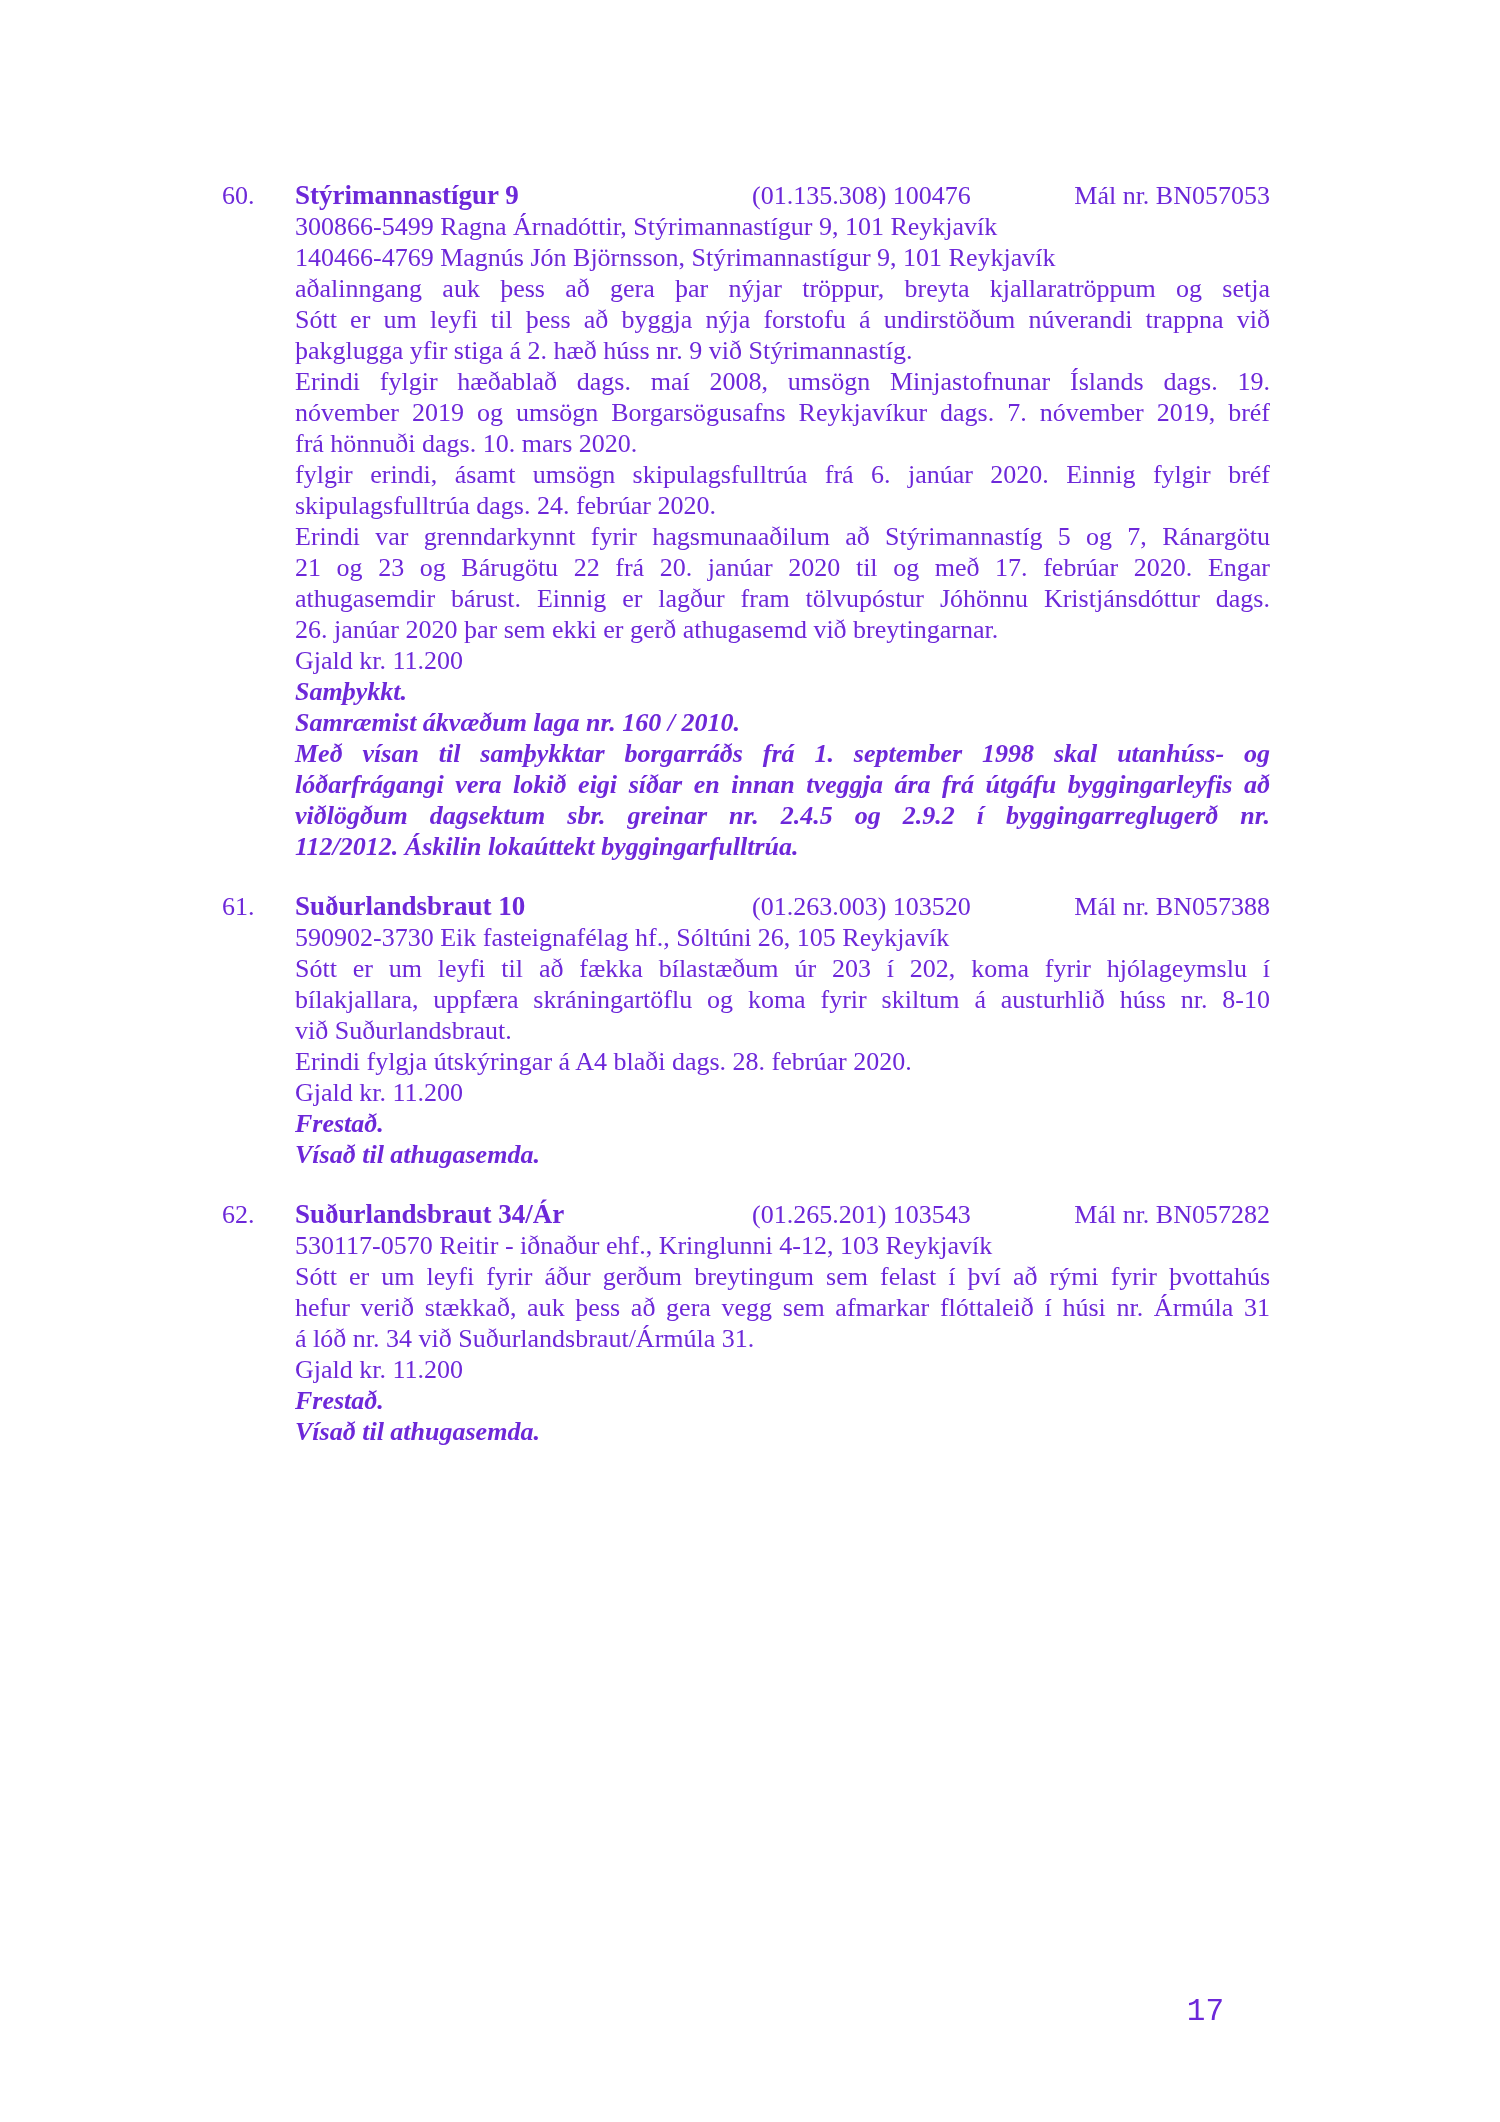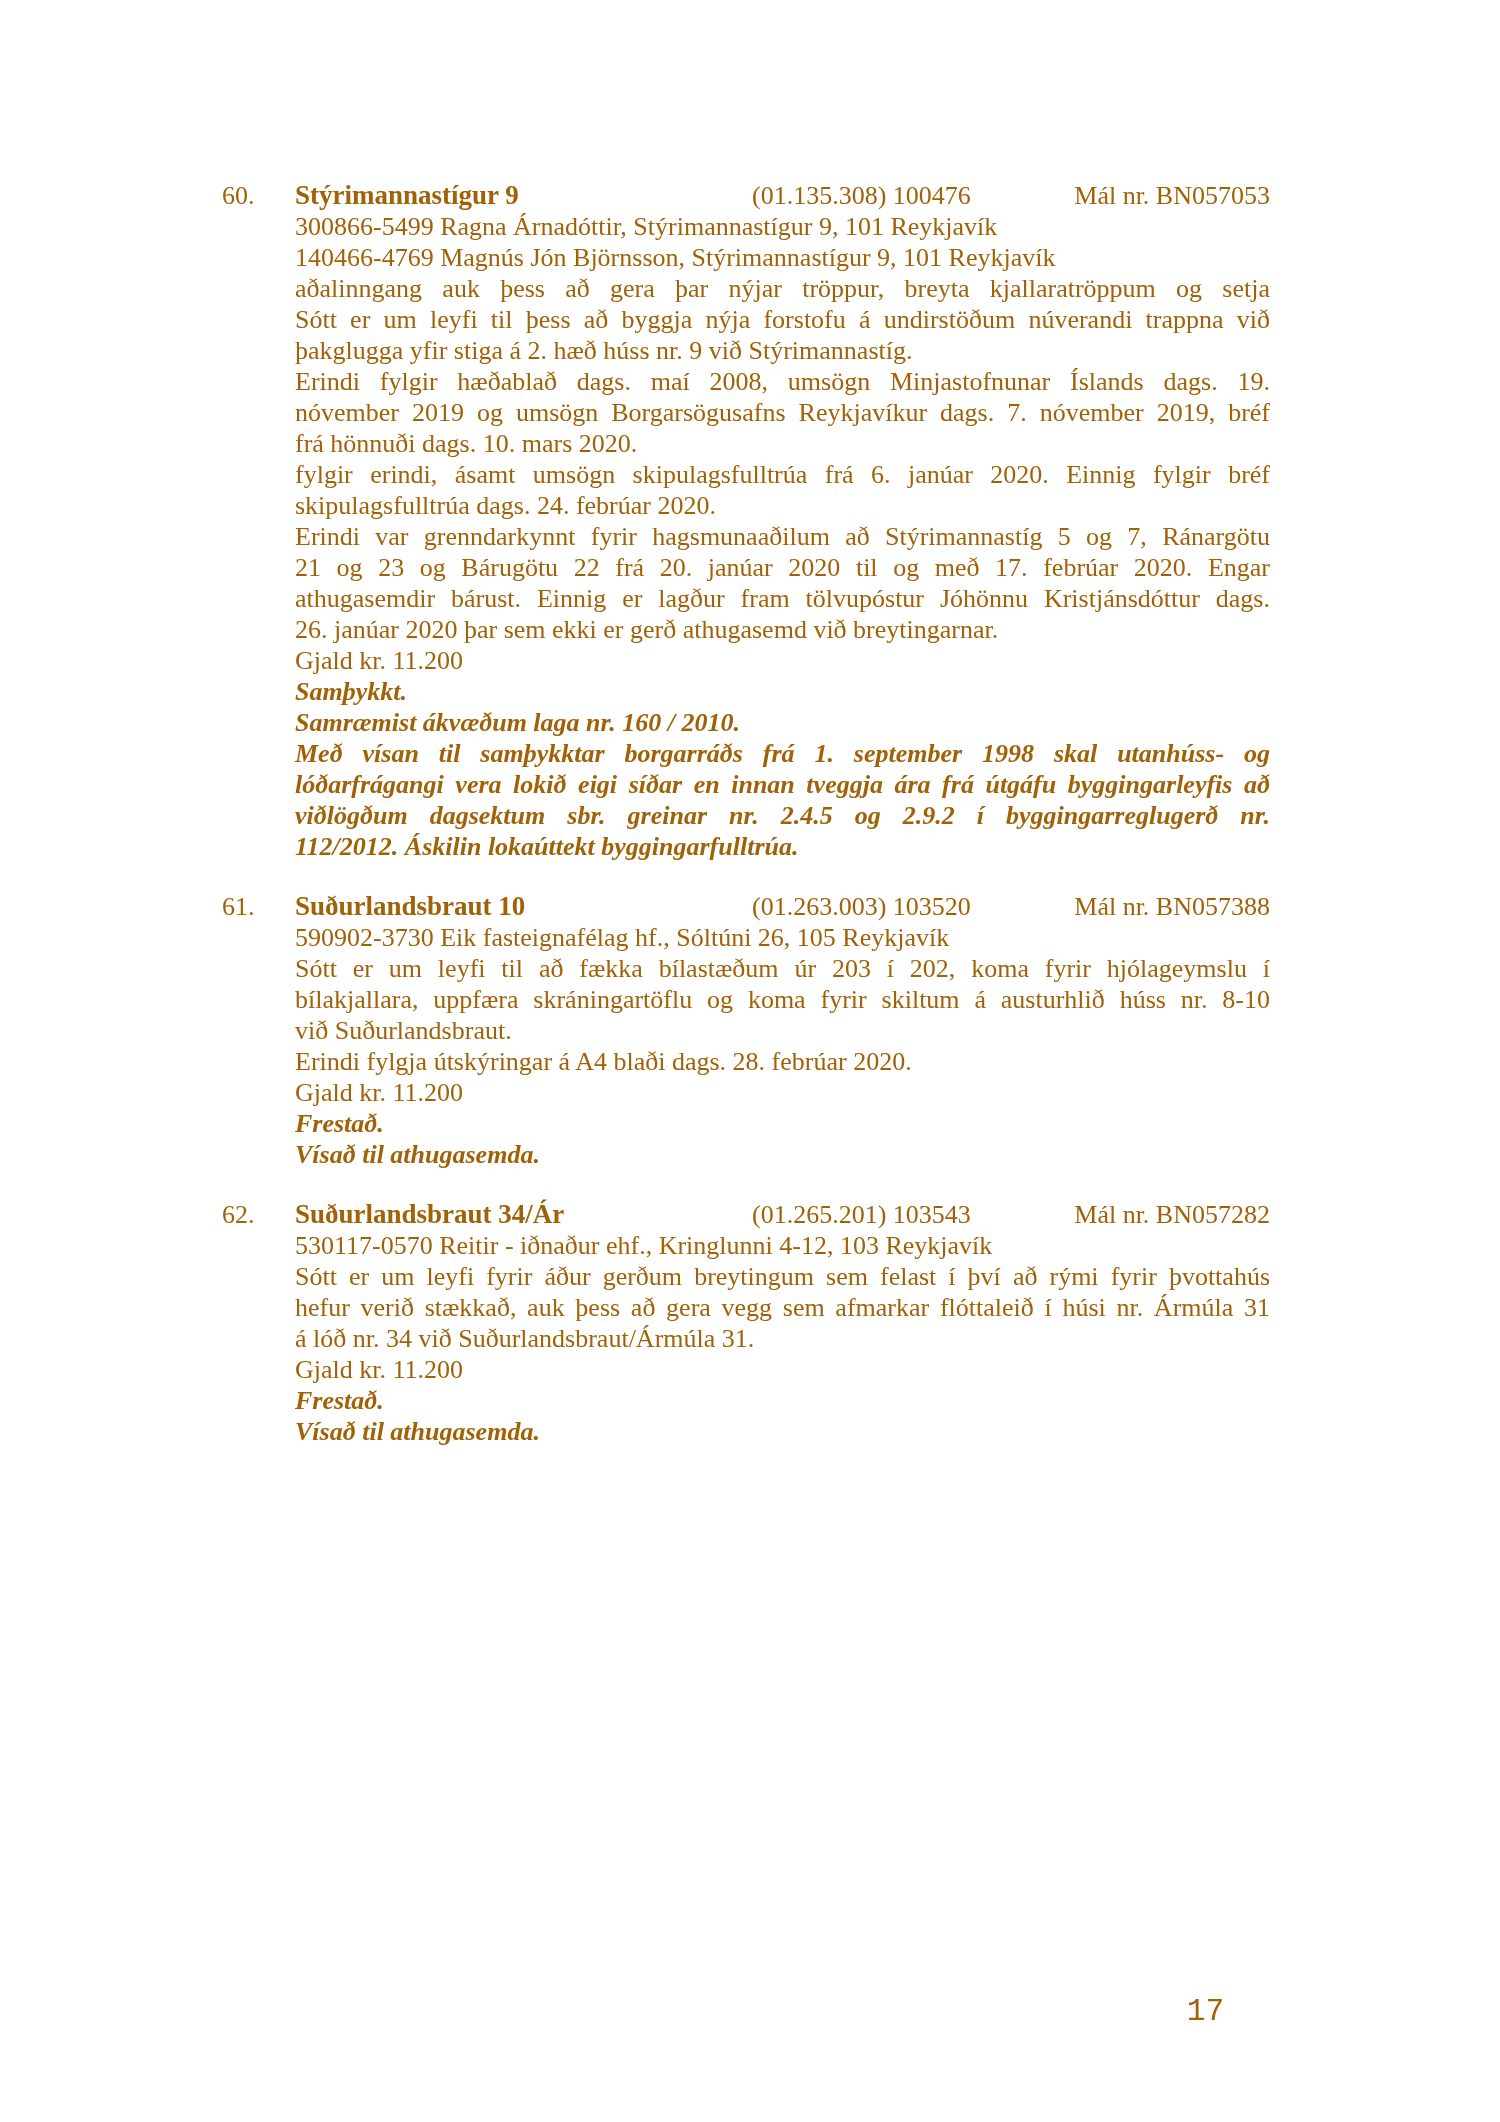--- a/index.html
+++ b/index.html
@@ -5,21 +5,21 @@
   html, body {
     margin: 0;
     padding: 0;
     background: #ffffff;
   }
   .page {
     position: relative;
     width: 1452px;
     height: 2122px;
     background: #ffffff;
-    color: #a16207;
+    color: #6d28d9;
     font-family: "Liberation Serif", "DejaVu Serif", serif;
     font-size: 26px;
     line-height: 31px;
     overflow: hidden;
   }
   .content {
     position: absolute;
     left: 222px;
     top: 180px;
     width: 1048px;

